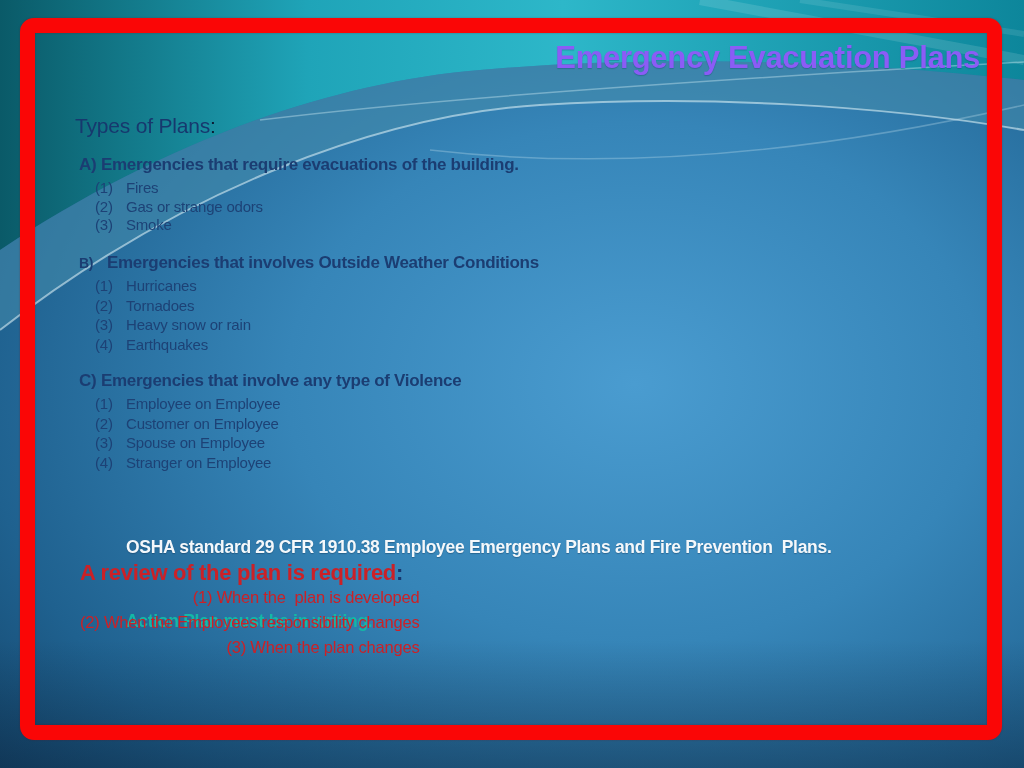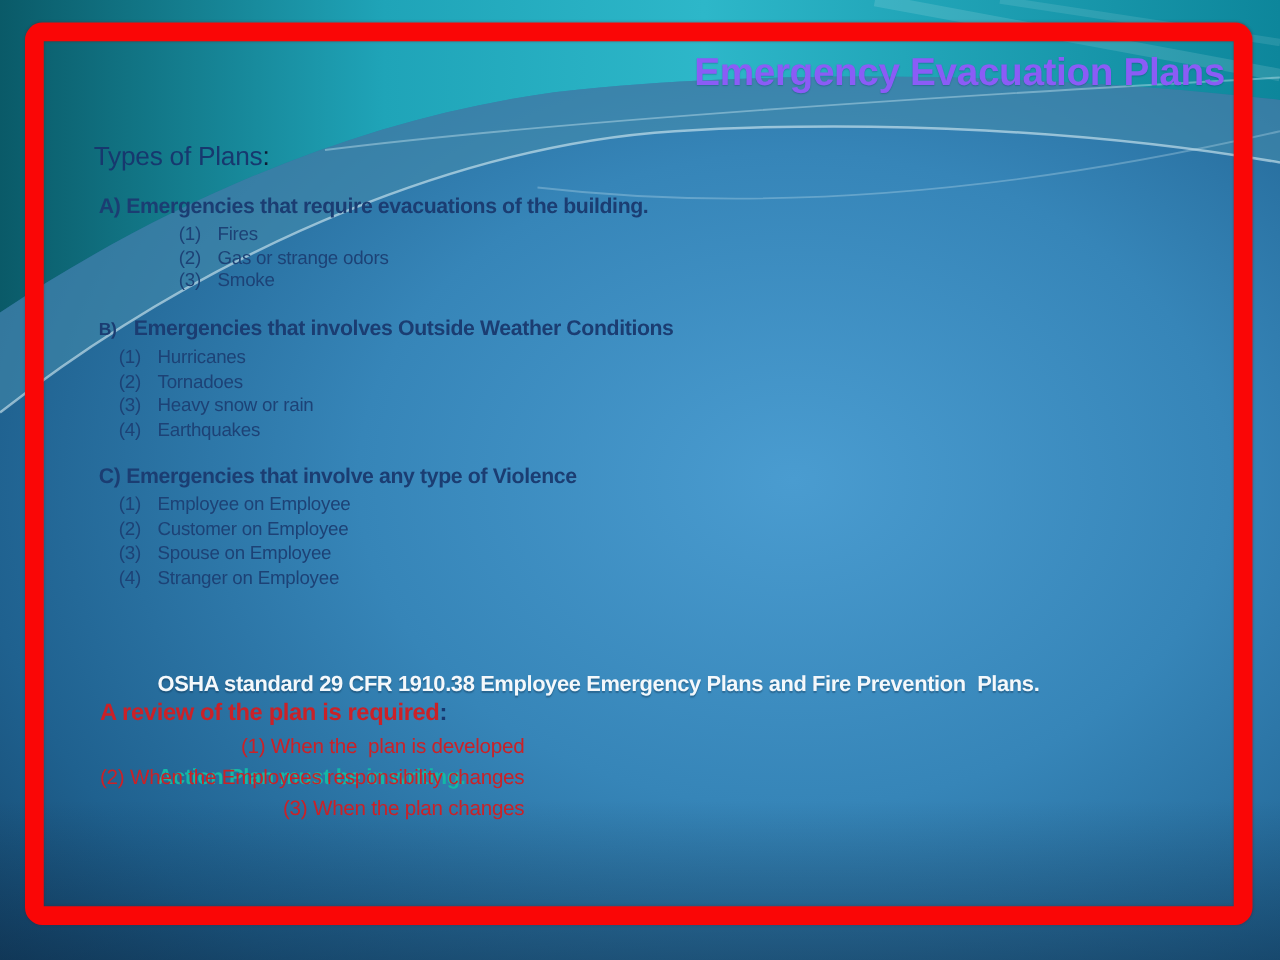--- a/index.html
+++ b/index.html
@@ -25,32 +25,32 @@
   .types-heading .colon{color:#0b1b33;}
   .section{position:absolute;left:79px;color:#1b3d72;}
   .sec-a{top:155px;}
   .sec-b{top:253px;}
   .sec-c{top:371px;}
   .sec-title{font-size:17px;font-weight:bold;letter-spacing:-.3px;height:24px;white-space:pre;}
   .sec-label{display:inline-block;min-width:22px;}
   .sec-b .sec-label{font-size:14px;min-width:28px;}
   .sec-items{margin-left:16px;}
   .item{font-size:15px;height:19.5px;letter-spacing:-.2px;color:#1d4276;}
-  .sec-a .item{height:18.7px;margin-left:48px;}
+  .sec-a .item{height:18.7px;}
   .item .num{display:inline-block;width:31px;}
   .osha{
     position:absolute;left:78px;top:486px;
     font-size:17.5px;font-weight:bold;line-height:24.5px;letter-spacing:-.3px;
     color:#f4f8fb;white-space:pre-wrap;
     text-shadow:0 1px 1px rgba(10,40,70,.35);
     margin-left:48px;
   }
   .osha .line2{color:#14b8a6;text-shadow:none;}
   .review{position:absolute;left:80px;top:560px;color:#cb2127;}
-  .review-heading{font-size:19px;font-weight:bold;letter-spacing:-.3px;height:25px;}
+  .review-heading{font-size:22px;font-weight:bold;letter-spacing:-.3px;height:25px;}
   .review-heading .colon{color:#17376e;font-weight:bold;}
   .review-item{font-size:16.5px;line-height:24.8px;letter-spacing:-.2px;white-space:pre-wrap;text-align:right;}
 </style>
 </head>
 <body>
 
 <div class="slide">
 
   <svg class="bg-svg" viewBox="0 0 1024 768" aria-hidden="true">
     <defs>

